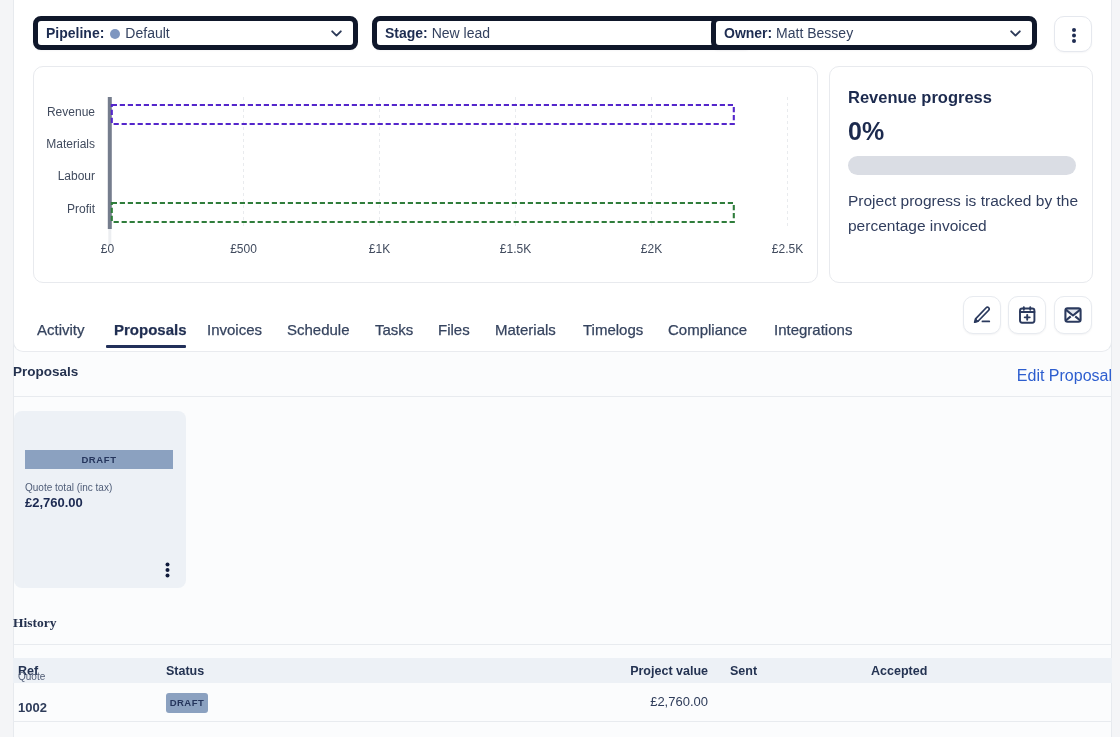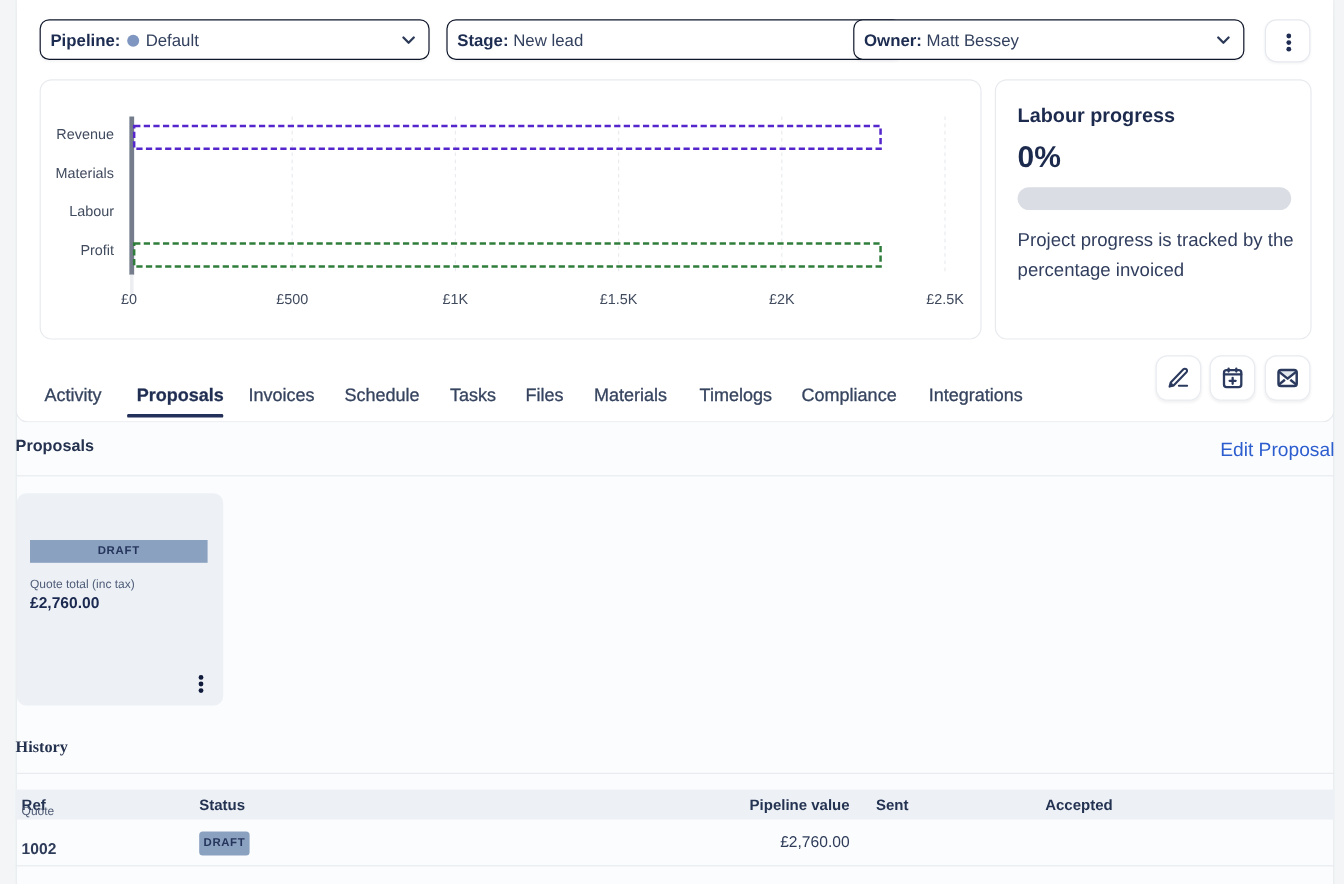--- a/index.html
+++ b/index.html
@@ -1,20 +1,20 @@
 <!DOCTYPE html>
 <html><head>
 <meta charset="utf-8">
 <style>
   * { margin:0; padding:0; box-sizing:border-box; }
   html,body { width:1120px; height:737px; overflow:hidden; }
   body { font-family:"Liberation Sans", sans-serif; background:#f4f5f7; position:relative; }
   .col { position:absolute; left:13px; top:0; width:1099px; height:737px; background:#fbfcfd; border-left:1px solid #e7eaee; border-right:1px solid #e7eaee; }
   .topcard { position:absolute; left:13px; top:0; width:1099px; height:352px; background:#ffffff; border-bottom:1px solid #e9ebef; border-left:1px solid #e7eaee; border-right:1px solid #e7eaee; border-radius:0 0 10px 10px; }
-  .sel { position:absolute; top:16px; height:34px; background:#fff; border:1px solid #0f172a; border-radius:8px; display:flex; align-items:center; padding-left:8px; font-size:14px; color:#33415f; box-shadow:0 1px 2px rgba(16,24,40,.04); }
+  .sel { position:absolute; top:16px; height:34px; background:#fff; border:5px solid #0f172a; border-radius:8px; display:flex; align-items:center; padding-left:8px; font-size:14px; color:#33415f; box-shadow:0 1px 2px rgba(16,24,40,.04); }
   .sel b { color:#1d2c51; font-weight:700; }
   .sel .chev { position:absolute; right:11px; top:50%; margin-top:-3px; }
   .dotblue { display:inline-block; width:10px; height:10px; border-radius:50%; background:#7e96c0; margin:1px 5px 0 6px; }
   .kebabbtn { position:absolute; left:1054px; top:16px; width:38px; height:36px; background:#fff; border:1px solid #e5e8ee; border-radius:10px; box-shadow:0 1px 2px rgba(16,24,40,.04); }
   .panel { position:absolute; top:66px; background:#fff; border:1px solid #e8eaee; border-radius:10px; }
   .tab { position:absolute; top:321px; font-size:15px; color:#36445f; -webkit-text-stroke:0.25px #36445f; }
   .tab.act { color:#1f2d52; font-weight:700; }
   .tabline { position:absolute; left:106px; top:345px; width:80px; height:3px; background:#22305a; border-radius:1px; }
   .iconbtn { position:absolute; top:296px; width:38px; height:38px; background:#fff; border:1px solid #e8ebf0; border-radius:10px; box-shadow:0 1px 2px rgba(16,24,40,.05); display:flex; align-items:center; justify-content:center; }
   .sechead { position:absolute; font-size:13.5px; font-weight:700; color:#25324f; }
@@ -75,21 +75,21 @@
     <text x="74.5" y="187" text-anchor="middle">£0</text>
     <text x="210.5" y="187" text-anchor="middle">£500</text>
     <text x="346.5" y="187" text-anchor="middle">£1K</text>
     <text x="482.5" y="187" text-anchor="middle">£1.5K</text>
     <text x="618.5" y="187" text-anchor="middle">£2K</text>
     <text x="754.5" y="187" text-anchor="middle">£2.5K</text>
   </g>
 </svg>
 
 <div class="panel" style="left:829px; width:264px; height:217px;"></div>
-<div style="position:absolute; left:848px; top:88px; font-size:16.5px; font-weight:700; color:#1c2a4e;">Labour progress</div>
+<div style="position:absolute; left:848px; top:88px; font-size:16.5px; font-weight:700; color:#1c2a4e;">Revenue progress</div>
 <div style="position:absolute; left:848px; top:117px; font-size:25px; font-weight:700; color:#1c2a4e;">0%</div>
 <div style="position:absolute; left:848px; top:156px; width:228px; height:19px; border-radius:10px; background:#dadde4;"></div>
 <div style="position:absolute; left:848px; top:188px; width:242px; font-size:15.5px; line-height:25px; color:#313e5e;">Project progress is tracked by the percentage invoiced</div>
 
 <div class="tab" style="left:37px;">Activity</div>
 <div class="tab act" style="left:114px;">Proposals</div>
 <div class="tab" style="left:207px;">Invoices</div>
 <div class="tab" style="left:287px;">Schedule</div>
 <div class="tab" style="left:375px;">Tasks</div>
 <div class="tab" style="left:438px;">Files</div>
@@ -137,21 +137,21 @@
       <circle cx="6.5" cy="10" r="2"></circle>
       <circle cx="6.5" cy="15.5" r="2"></circle>
     </g>
   </svg>
 
 <div class="sechead" style="left:13px; top:615px;font-family:Liberation Serif, serif;">History</div>
 <div class="divider" style="top:644px;"></div>
 <div style="position:absolute; left:13px; top:658px; width:1099px; height:25px; background:#edf1f6;"></div>
 <div class="th" style="left:18px;">Ref</div>
 <div class="th" style="left:166px;">Status</div>
-<div class="th" style="right:412px; width:200px; text-align:right;">Pipeline value</div>
+<div class="th" style="right:412px; width:200px; text-align:right;">Project value</div>
 <div class="th" style="left:730px;">Sent</div>
 <div class="th" style="left:871px;">Accepted</div>
 
 <div class="td" style="left:18px; top:671px; font-size:10px; color:#4e5a73;">Quote</div>
 <div class="td" style="left:18px; top:700px; font-weight:700;">1002</div>
 <div class="badge" style="position:absolute; left:166px; top:693px; width:42px; height:20px; font-size:9.5px; line-height:20px; border-radius:3px; letter-spacing:0.5px;">DRAFT</div>
 <div class="td" style="left:508px; top:694px; width:200px; text-align:right;">£2,760.00</div>
 <div class="divider" style="top:721px; left:13px; width:1099px;"></div>
 
 </body></html>

